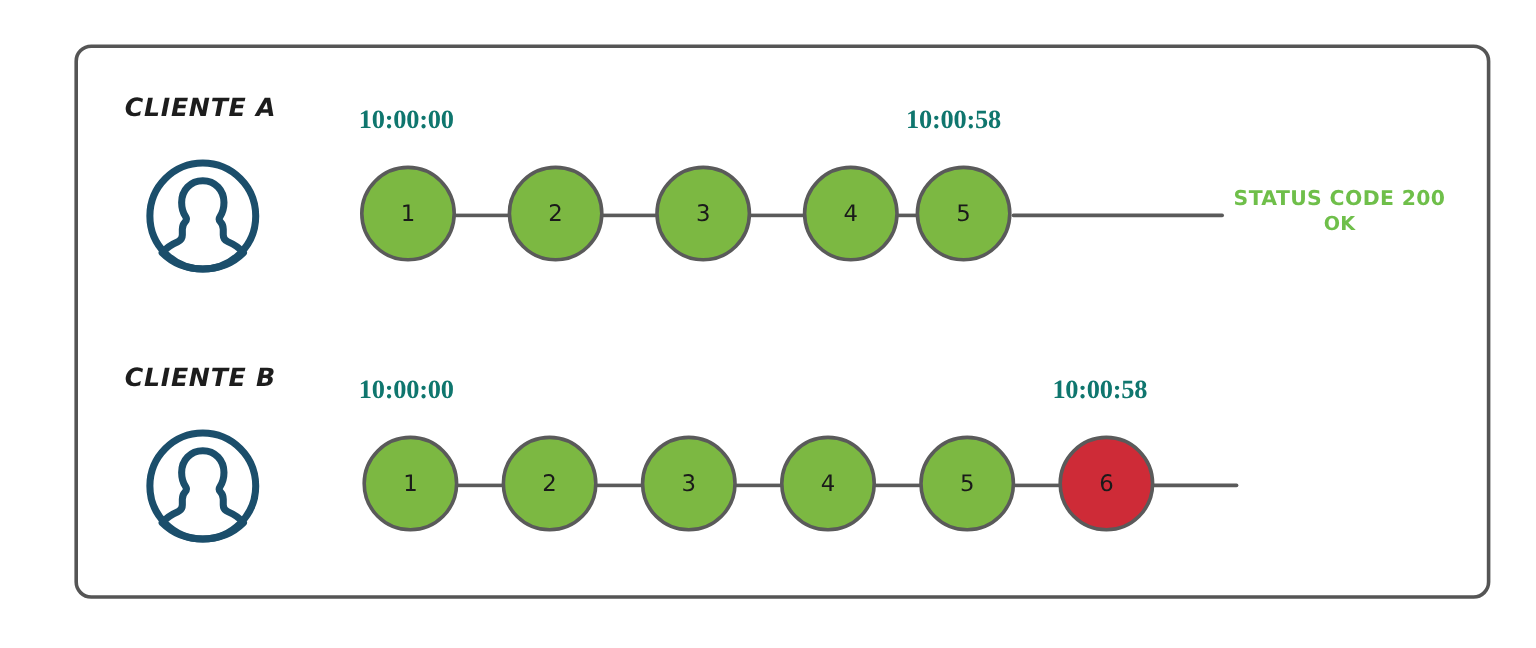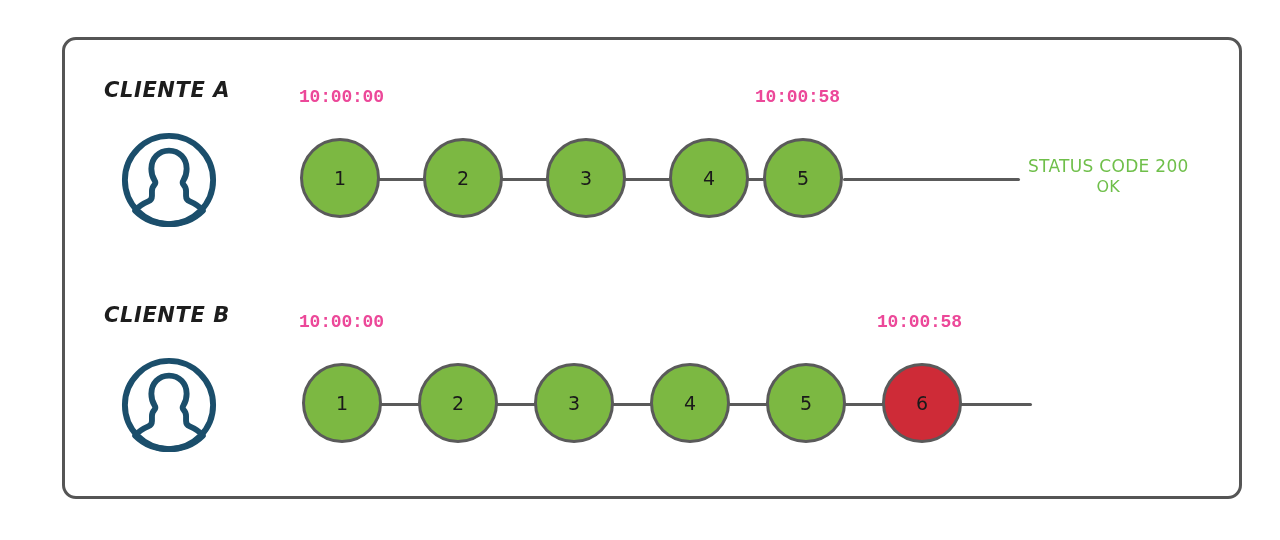--- a/index.html
+++ b/index.html
@@ -66,24 +66,24 @@
     top: 131px;
     width: 98px;
     height: 98px;
   }
   .avatar svg { display: block; width: 98px; height: 98px; }
 
   
   .timestamp {
     position: absolute;
     top: 87px;
-    font-family: Liberation Mono, monospace;
-    font-size: 18px;
+    font-family: Liberation Serif, serif;
+    font-size: 22px;
     font-weight: 700;
-    color: #ec4899;
+    color: #0f766e;
     white-space: nowrap;
     letter-spacing: -0.2px;
   }
   .ts-start { left: 299px; }
   .row-a .ts-end { left: 755px; }
   .row-b .ts-end { left: 877px; }
 
   
   .chain {
     position: absolute;
@@ -124,26 +124,26 @@
   
   .status {
     position: absolute;
     font-family: "DejaVu Sans", sans-serif;
     text-align: center;
     white-space: nowrap;
     line-height: 1.25;
   }
   .status .line1 {
     font-size: 17px;
-    font-weight: 400;
+    font-weight: 700;
     letter-spacing: 0.3px;
   }
   .status .line2 {
     font-size: 16px;
-    font-weight: 400;
+    font-weight: 700;
     letter-spacing: 0.2px;
   }
   .status-ok   { left: 1028px; top: 156px; color: #6FBF4A; }
 </style>
 </head>
 <body>
 
 <div id="canvas">
 
   <div class="frame"></div>

